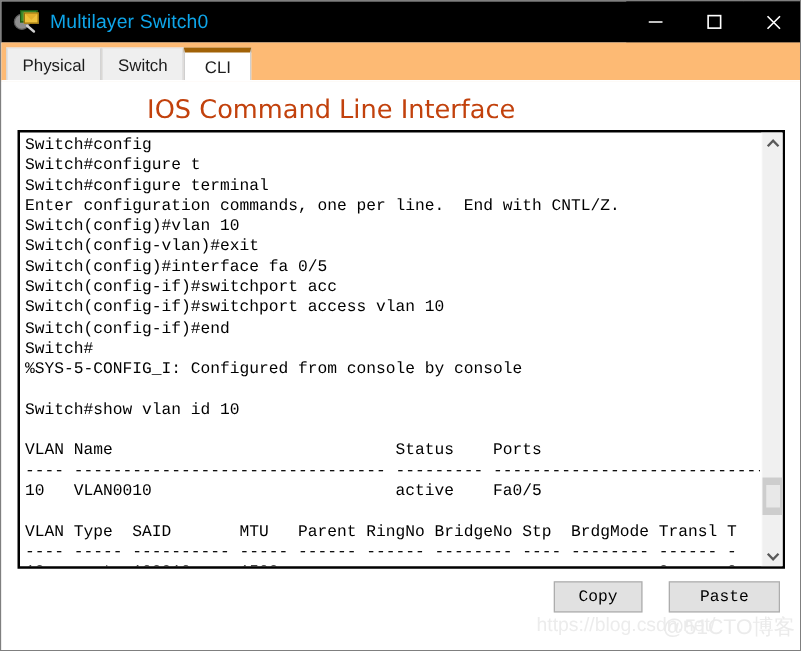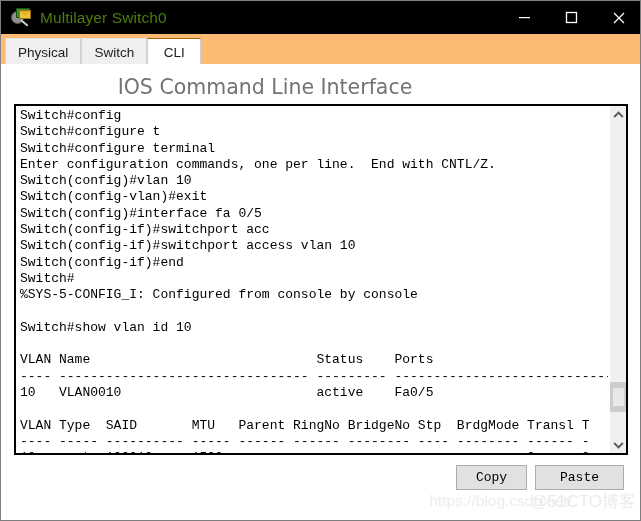--- a/index.html
+++ b/index.html
@@ -80,21 +80,21 @@
   .title-icon .env-flap {
     position: absolute;
     left: 10px; top: 4px;
     width: 9px; height: 5px;
     border-left: 5px solid transparent;
     border-right: 5px solid transparent;
     border-top: 5px solid #e4b02c;
     box-sizing: border-box;
   }
   .title-text {
-    color: #4d7c0f;
+    color: #0ea5e9;
     font-size: 15.5px;
     letter-spacing: 0.1px;
     white-space: nowrap;
   }
   .win-controls {
     position: absolute;
     right: 0; top: 0;
     height: 33px;
     display: flex;
   }
@@ -135,21 +135,21 @@
     color: #1c1c1c;
     background: #efefef;
     border-left: 1px solid #d3d3d3;
     border-right: 1px solid #d3d3d3;
     border-top: 1px solid #e6e6e6;
   }
   .tab.active {
     background: #ffffff;
     border-left: 1px solid #cfcfcf;
     border-right: 1px solid #cfcfcf;
-    border-top: 1px solid #a16207;
+    border-top: 4px solid #a16207;
     min-width: 54px;
   }
   .tabbar-underline {
     position: absolute;
     left: 0; top: 63px;
     width: 641px;
     height: 1px;
     background: #ffffff;
   }
 
@@ -161,21 +161,21 @@
     height: 457px;
     background: #ffffff;
   }
 
   .page-title {
     position: absolute;
     left: 0; top: 10px;
     width: 528px;
     text-align: center;
     font-size: 20.5px;
-    color: #737373;
+    color: #c2410c;
     font-family: "DejaVu Sans", sans-serif;
     font-weight: 400;
   }
 
   
   .terminal-wrap {
     position: absolute;
     left: 13px;
     top: 39px;
     width: 614px;
@@ -252,21 +252,21 @@
     border: 1px solid #adadad;
     box-sizing: border-box;
     font-size: 13px;
     font-family: "Liberation Mono", "DejaVu Sans Mono", monospace;
     color: #000000;
     display: flex;
     align-items: center;
     justify-content: center;
     cursor: default;
   }
-  .btn-copy { left: 455px; top: 400px; width: 71px; }
+  .btn-copy { left: 442px; top: 400px; width: 71px; }
   .btn-paste { left: 534px; top: 400px; width: 89px; }
 
   
   .watermark {
     position: absolute;
     right: 6px;
     top: 424px;
     height: 24px;
     display: flex;
     align-items: center;

